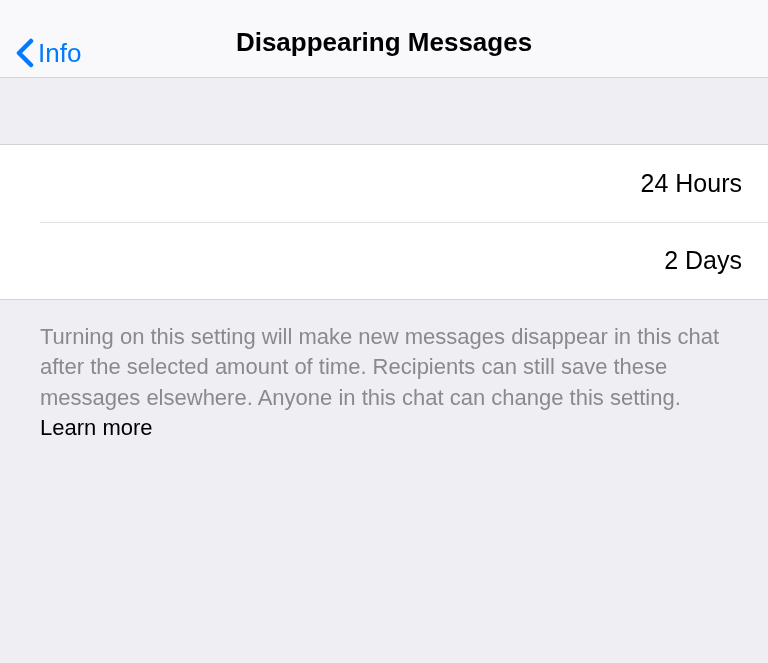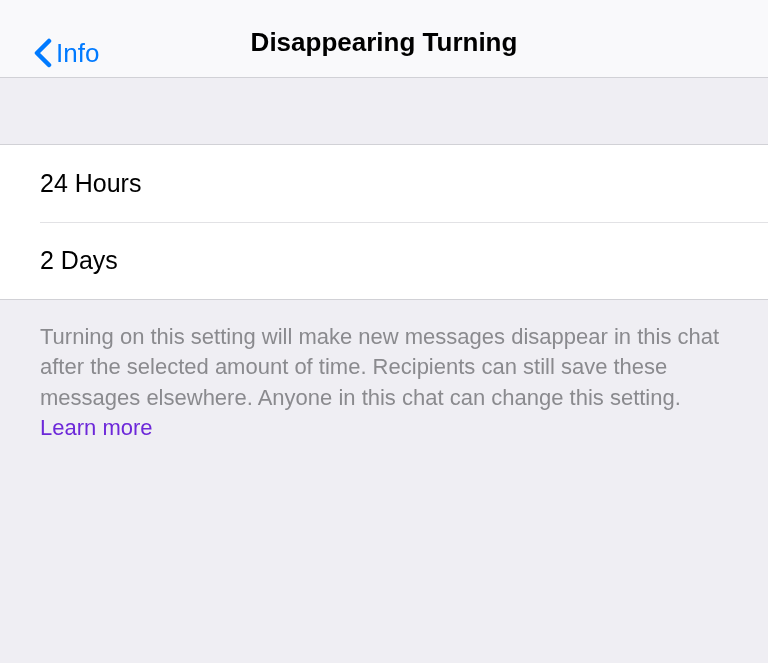--- a/index.html
+++ b/index.html
@@ -22,21 +22,21 @@
       align-items: center;
       position: relative;
       border-bottom: 1px solid #d1d1d6;
       padding-top: 8px;
     }
     .back-button {
       display: flex;
       align-items: center;
       color: #007aff;
       font-size: 26px;
-      padding-left: 34px;
+      padding-left: 16px;
       cursor: pointer;
       margin-top: 21px;
     }
     .back-chevron {
       margin-right: 4px;
       display: flex;
       align-items: center;
     }
     .back-chevron svg {
       width: 18px;
@@ -69,21 +69,21 @@
     .options {
       background: #fff;
       border-top: 1px solid #d1d1d6;
       border-bottom: 1px solid #d1d1d6;
       position: relative;
       z-index: 1;
     }
     .option-row {
       display: flex;
       align-items: center;
-      justify-content: flex-start;
+      justify-content: flex-end;
       height: 77px;
       padding: 0 26px 0 40px;
       cursor: pointer;
       position: relative;
       background: #fff;
     }
     .option-row.first {
       background: transparent;
     }
     .option-row + .option-row::before {
@@ -112,37 +112,37 @@
     .footer {
       padding: 22px 26px 0 40px;
     }
     .footer-text {
       font-size: 22px;
       line-height: 1.38;
       color: #8a8a8e;
       font-weight: 400;
     }
     .learn-more {
-      color: #6d28d9;
+      color: #000000;
       cursor: pointer;
     }
   </style>
 </head>
 <body>
 
 <div class="header">
   <div class="back-button">
     <span class="back-chevron">
       <svg viewBox="0 0 12 20" fill="none">
         <path d="M10 2 L2 10 L10 18" stroke="#007aff" stroke-width="3" stroke-linecap="round" stroke-linejoin="round"></path>
       </svg>
     </span>
     <span>Info</span>
   </div>
-  <div class="title">Disappearing Turning</div>
+  <div class="title">Disappearing Messages</div>
 </div>
 
 <div class="spacer">
   <div class="watermark">WABETAINFO</div>
 </div>
 
 <div class="options">
   <div class="option-row first">
     <span class="option-label">24 Hours</span>
   </div>

